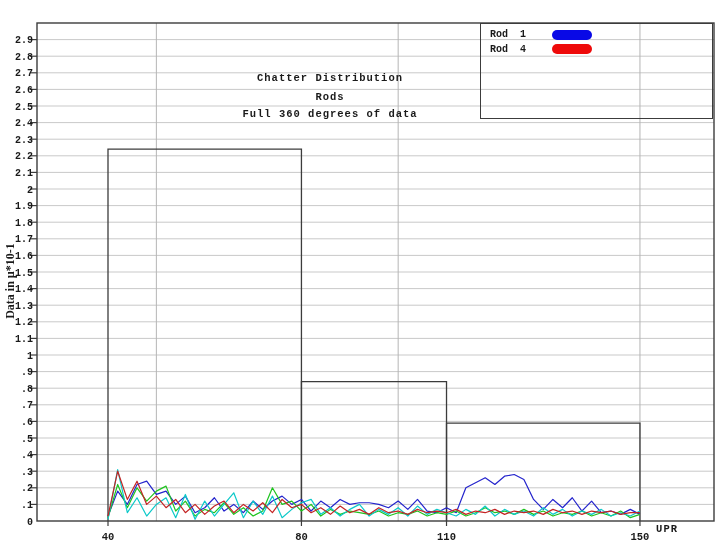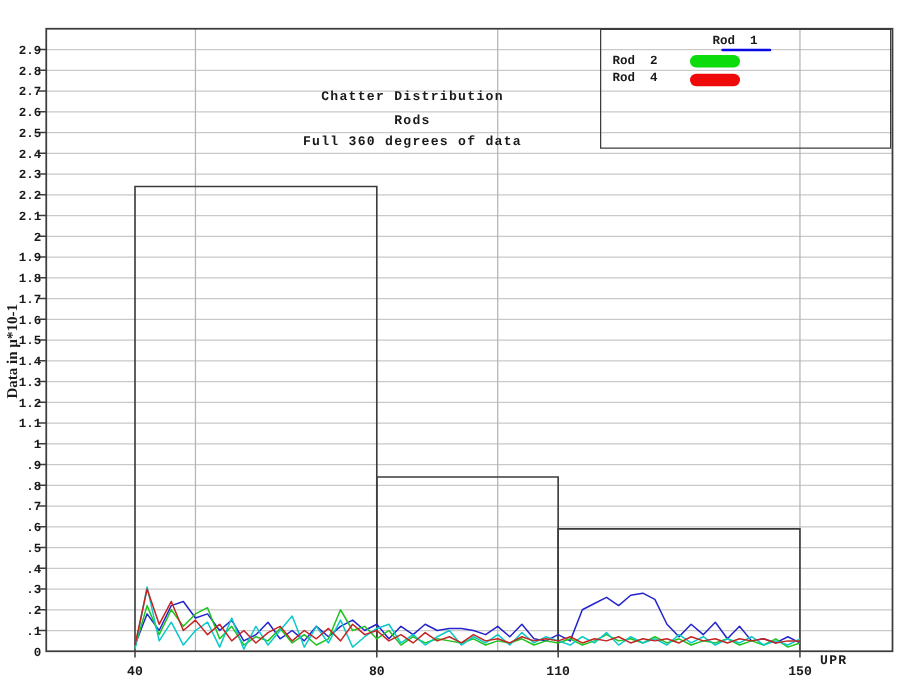--- a/index.html
+++ b/index.html
@@ -41,21 +41,21 @@
     left:480px;top:23px;
     width:233px;height:96px;
     border:1.3px solid #3c3c3c;
     background:transparent;
     box-sizing:border-box;
   }
   .legend-row{
     display:flex;align-items:center;
     height:13.2px;margin-top:1.5px;
   }
-  .legend-row:first-child{margin-top:4px;flex-direction:column;}
+  .legend-row:first-child{margin-top:4px;}
   .legend-label{
     font-size:10px;font-weight:bold;color:#1a1a1a;
     white-space:pre;
     width:62px;padding-left:9px;
   }
   .legend-swatch{
     width:40px;height:10px;border-radius:5px;margin-left:0px;
   }
 </style>
 </head>
@@ -194,22 +194,18 @@
   <div class="ylabel">Data in µ*10-1</div>
 
   <div class="upr-label">UPR</div>
 
   <div id="legend-box">
       <div class="legend-row">
         <span class="legend-label">Rod  1</span>
         <span class="legend-swatch" style="background: rgb(9, 9, 230);"></span>
       </div>
       <div class="legend-row">
-        <span class="legend-label">Rod  2</span>
-        <span class="legend-swatch" style="background: rgb(12, 220, 12);"></span>
-      </div>
-      <div class="legend-row">
         <span class="legend-label">Rod  4</span>
         <span class="legend-swatch" style="background: rgb(238, 10, 10);"></span>
       </div>
     </div>
 
 </div>
 
 </body></html>

